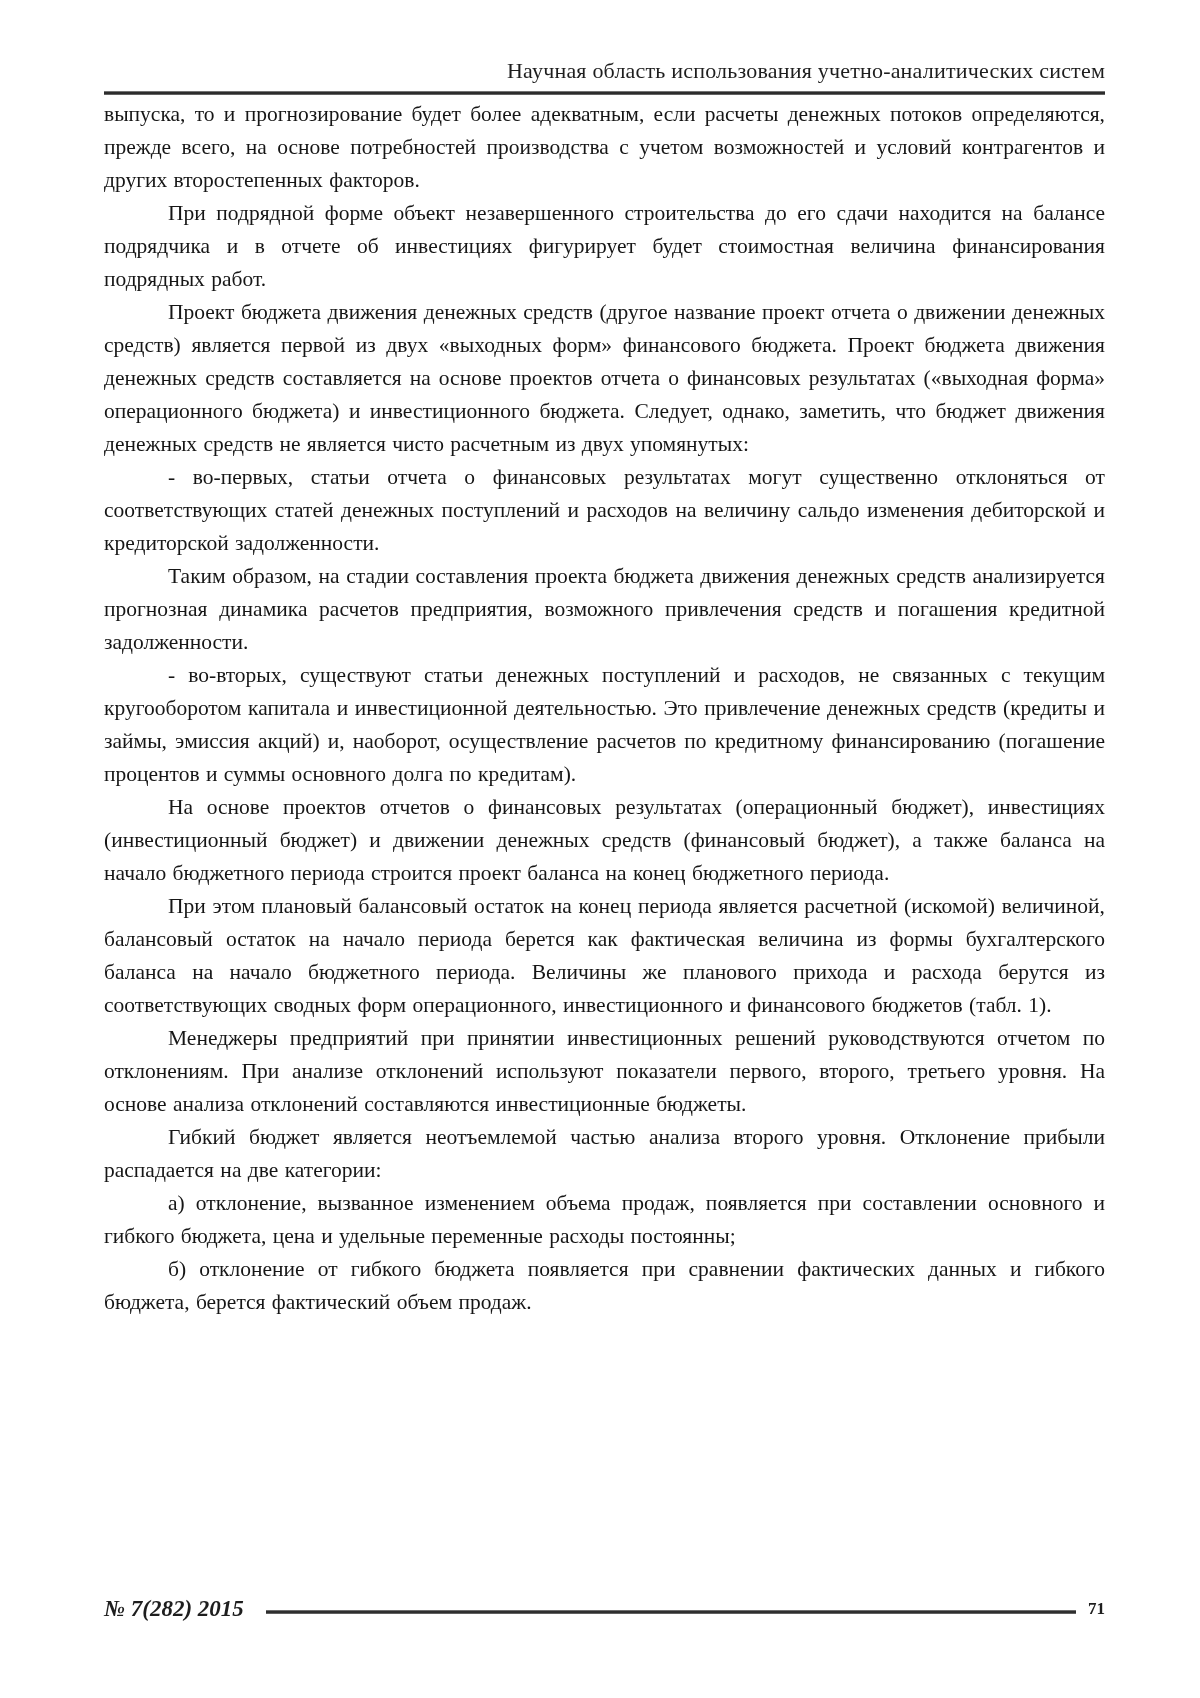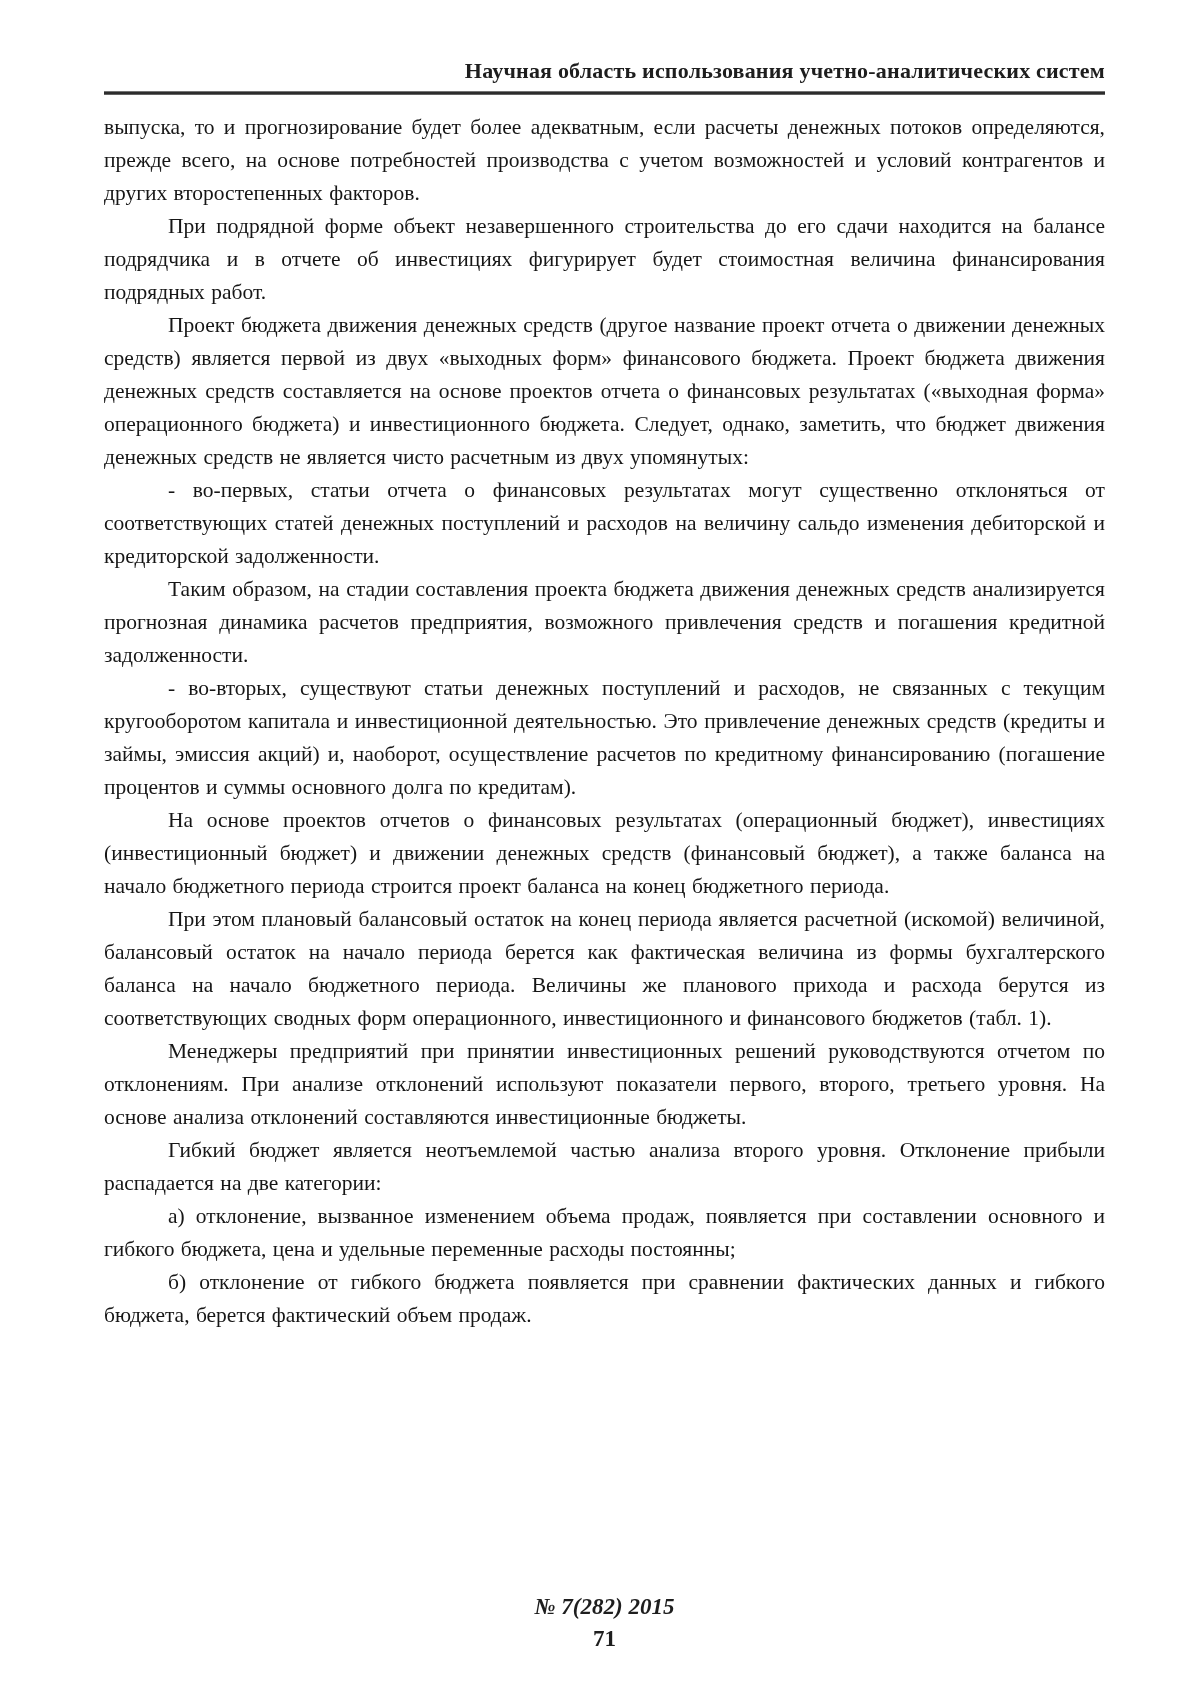--- a/index.html
+++ b/index.html
@@ -21,34 +21,34 @@
     top: 0;
     width: 1001px;
     height: 1698px;
   }
   
   .running-header {
     padding-top: 58px;
   }
   .running-header .title {
     text-align: right;
-    font-weight: bold;
+    font-weight: normal;
     font-size: 22px;
     line-height: 26px;
     letter-spacing: 0.2px;
     color: #1e1e1e;
   }
   .header-rule {
     margin-top: 7px;
     height: 4px;
     background: linear-gradient(to bottom, #9a9a9a 0%, #2c2c2c 35%, #2c2c2c 70%, #8a8a8a 100%);
   }
   
   .body-text {
-    margin-top: 16px;
+    margin-top: 3px;
   }
   .body-text p {
     margin: 0;
     font-size: 21.5px;
     line-height: 33px;
     text-align: justify;
     text-indent: 64px;
     word-spacing: 1px;
     color: #161616;
   }
@@ -57,40 +57,39 @@
   }
   
   .footer {
     position: absolute;
     left: 0;
     right: 0;
     top: 1594px;
     display: flex;
     align-items: center;
     height: 30px;
-    flex-direction: column;
   }
   .footer .issue {
     font-weight: bold;
     font-style: italic;
     font-size: 23px;
     white-space: nowrap;
     color: #1e1e1e;
   }
   .footer .footer-rule {
     flex: 1;
     height: 4px;
     margin-left: 22px;
     margin-right: 12px;
     margin-top: 6px;
     background: linear-gradient(to bottom, #8f8f8f 0%, #2e2e2e 35%, #2e2e2e 75%, #909090 100%);
   }
   .footer .page-number {
     font-weight: bold;
-    font-size: 23px;
+    font-size: 17px;
     white-space: nowrap;
     color: #1e1e1e;
   }
 </style>
 </head>
 <body>
 
 <div class="page">
 
   <div class="running-header">

